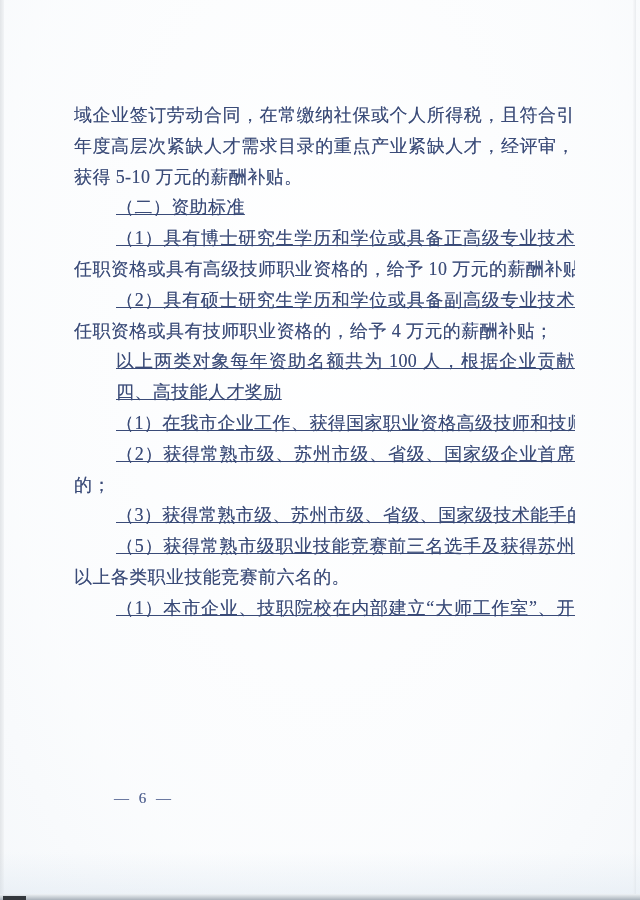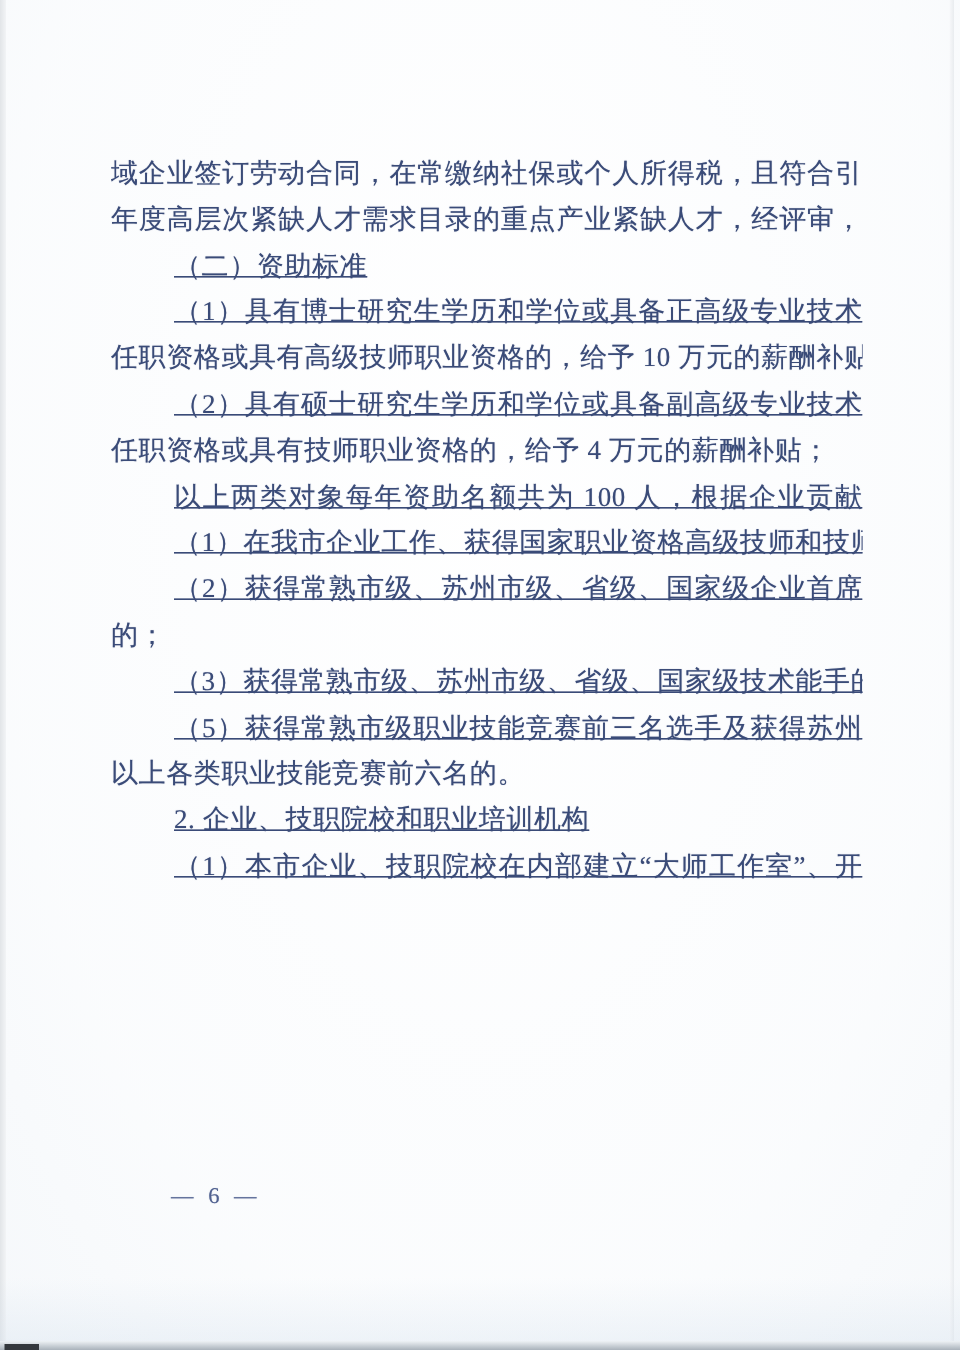--- a/index.html
+++ b/index.html
@@ -93,33 +93,34 @@
 <body>
 
 <div class="scan-page">
 
   <div class="edge-left"></div>
   <div class="edge-right"></div>
 
   <div class="text-block">
     <div class="line justify">域企业签订劳动合同，在常缴纳社保或个人所得税，且符合引进</div>
     <div class="line justify">年度高层次紧缺人才需求目录的重点产业紧缺人才，经评审，可</div>
+    <div class="line">获得 5-10 万元的薪酬补贴。</div>
     <div class="line indent">（二）资助标准</div>
     <div class="line indent justify">（1）具有博士研究生学历和学位或具备正高级专业技术职务</div>
     <div class="line">任职资格或具有高级技师职业资格的，给予 10 万元的薪酬补贴；</div>
     <div class="line indent justify">（2）具有硕士研究生学历和学位或具备副高级专业技术职务</div>
     <div class="line">任职资格或具有技师职业资格的，给予 4 万元的薪酬补贴；</div>
     <div class="line indent justify">以上两类对象每年资助名额共为 100 人，根据企业贡献和本</div>
+    <div class="line indent">四、高技能人才奖励</div>
     <div class="line indent">（1）在我市企业工作、获得国家职业资格高级技师和技师的；</div>
     <div class="line indent justify">（2）获得常熟市级、苏州市级、省级、国家级企业首席技师</div>
     <div class="line">的；</div>
     <div class="line indent">（3）获得常熟市级、苏州市级、省级、国家级技术能手的；</div>
     <div class="line indent justify">（5）获得常熟市级职业技能竞赛前三名选手及获得苏州市级</div>
     <div class="line">以上各类职业技能竞赛前六名的。</div>
-    <div class="line indent">2. 企业、技职院校和职业培训机构</div>
     <div class="line indent justify">（1）本市企业、技职院校在内部建立“大师工作室”、开展</div>
   </div>
 
   <div class="page-footer">— 6 —</div>
 
   <div class="bottom-tint"></div>
   <div class="bottom-strip"></div>
   <div class="bottom-strip-dark"></div>
 
 </div>

